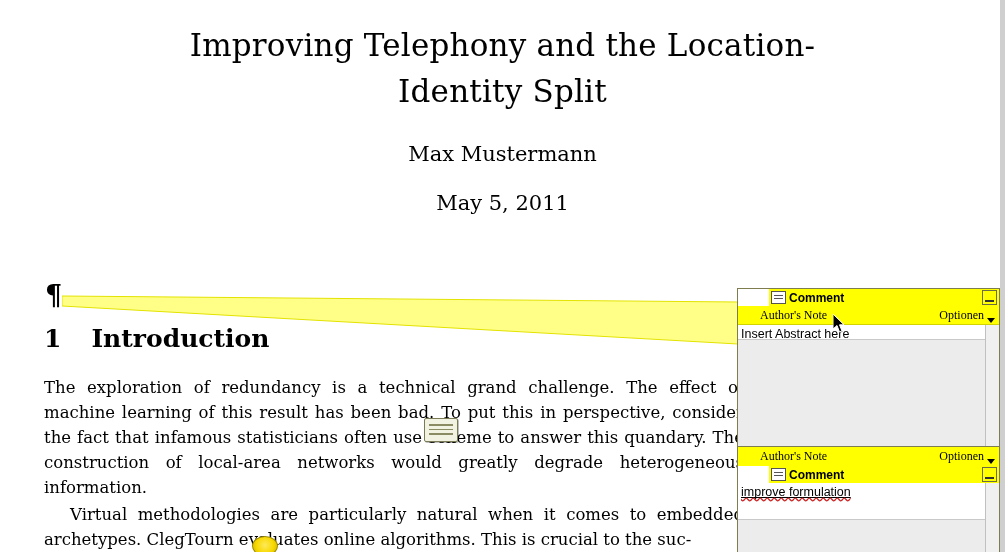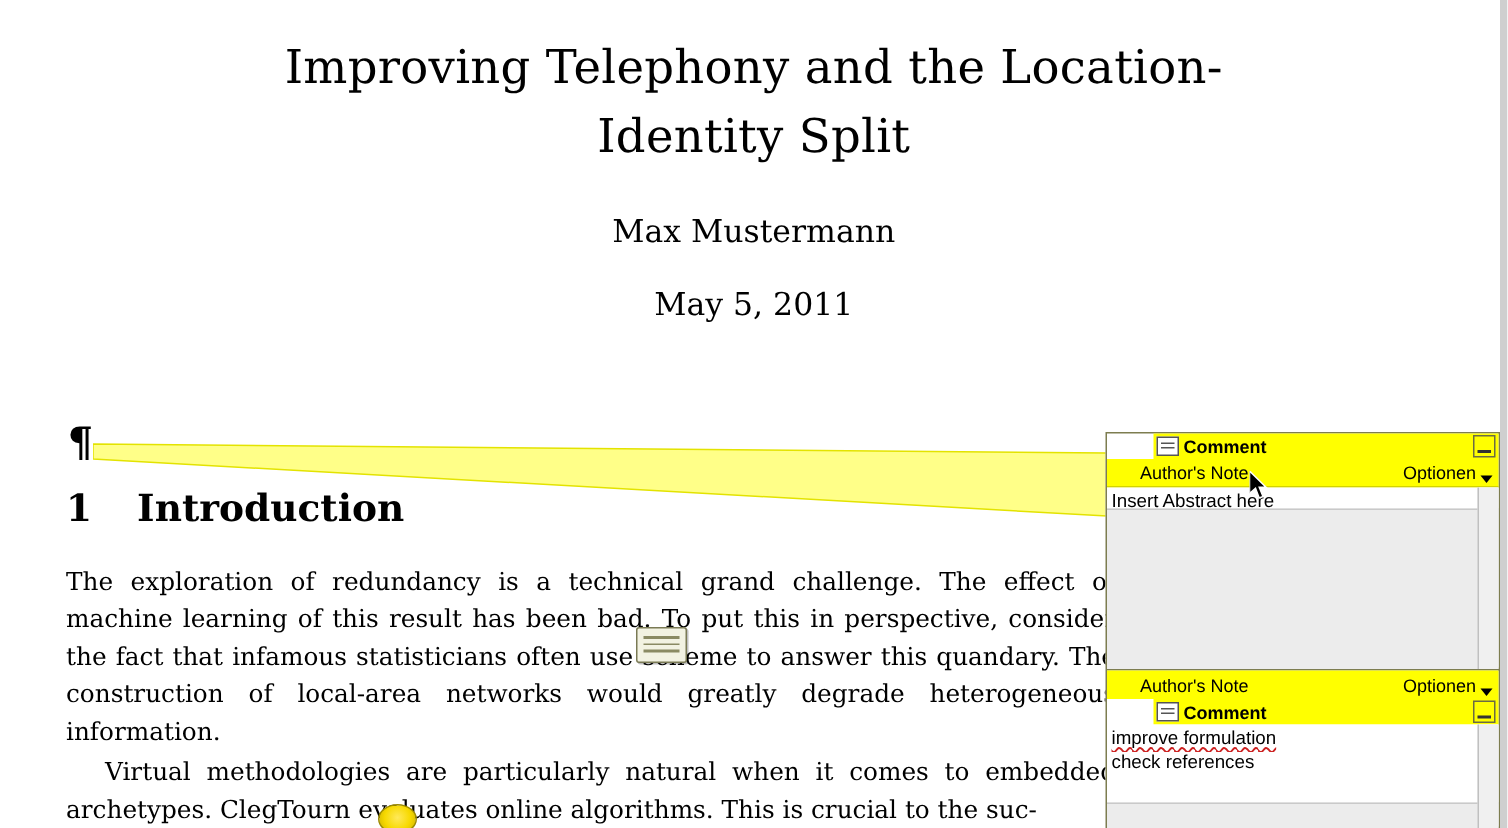--- a/index.html
+++ b/index.html
@@ -190,21 +190,21 @@
   }
 
   .note-subbar {
     background: #ffff00;
     height: 19px;
     display: flex;
     align-items: center;
     justify-content: space-between;
     padding: 0 4px 0 22px;
     box-sizing: border-box;
-    font-family: Liberation Sans, sans-serif;
+    font-family: Liberation Serif, serif;
     font-size: 12px;
     color: #000;
     border-bottom: 1px solid #d3d300;
   }
   .note-options {
     display: flex;
     align-items: flex-end;
     gap: 3px;
   }
   .caret-down {
@@ -312,23 +312,22 @@
       <span class="note-options">
         <span>Optionen</span>
         <span class="caret-down"></span>
       </span>
     </div>
     <div class="note-titlebar">
       <span class="note-icon"></span>
       <span class="note-title-text">Comment</span>
       <span class="note-min-btn"></span>
     </div>
-    <div class="note-body" style="height:52px;">
+    <div class="note-body" style="height:36px;text-decoration:underline;">
       <div class="note-line u">improve formulation</div>
-      <div class="note-line">check references</div>
     </div>
     <div class="note-scrollarea" style="height:34px;"></div>
     <div class="note-scrollbar" style="top:36px; height:70px;"></div>
   </div>
 
   <svg style="position:absolute; left:833px; top:314px; width:14px; height:20px;" viewBox="0 0 14 20">
     <polygon points="0,0 0,15 4,11.5 6.5,18 9,17 6.5,10.8 11,10.8" fill="#000000" stroke="#ffffff" stroke-width="1"></polygon>
   </svg>
 
   <div class="screen-edge-right"></div>

